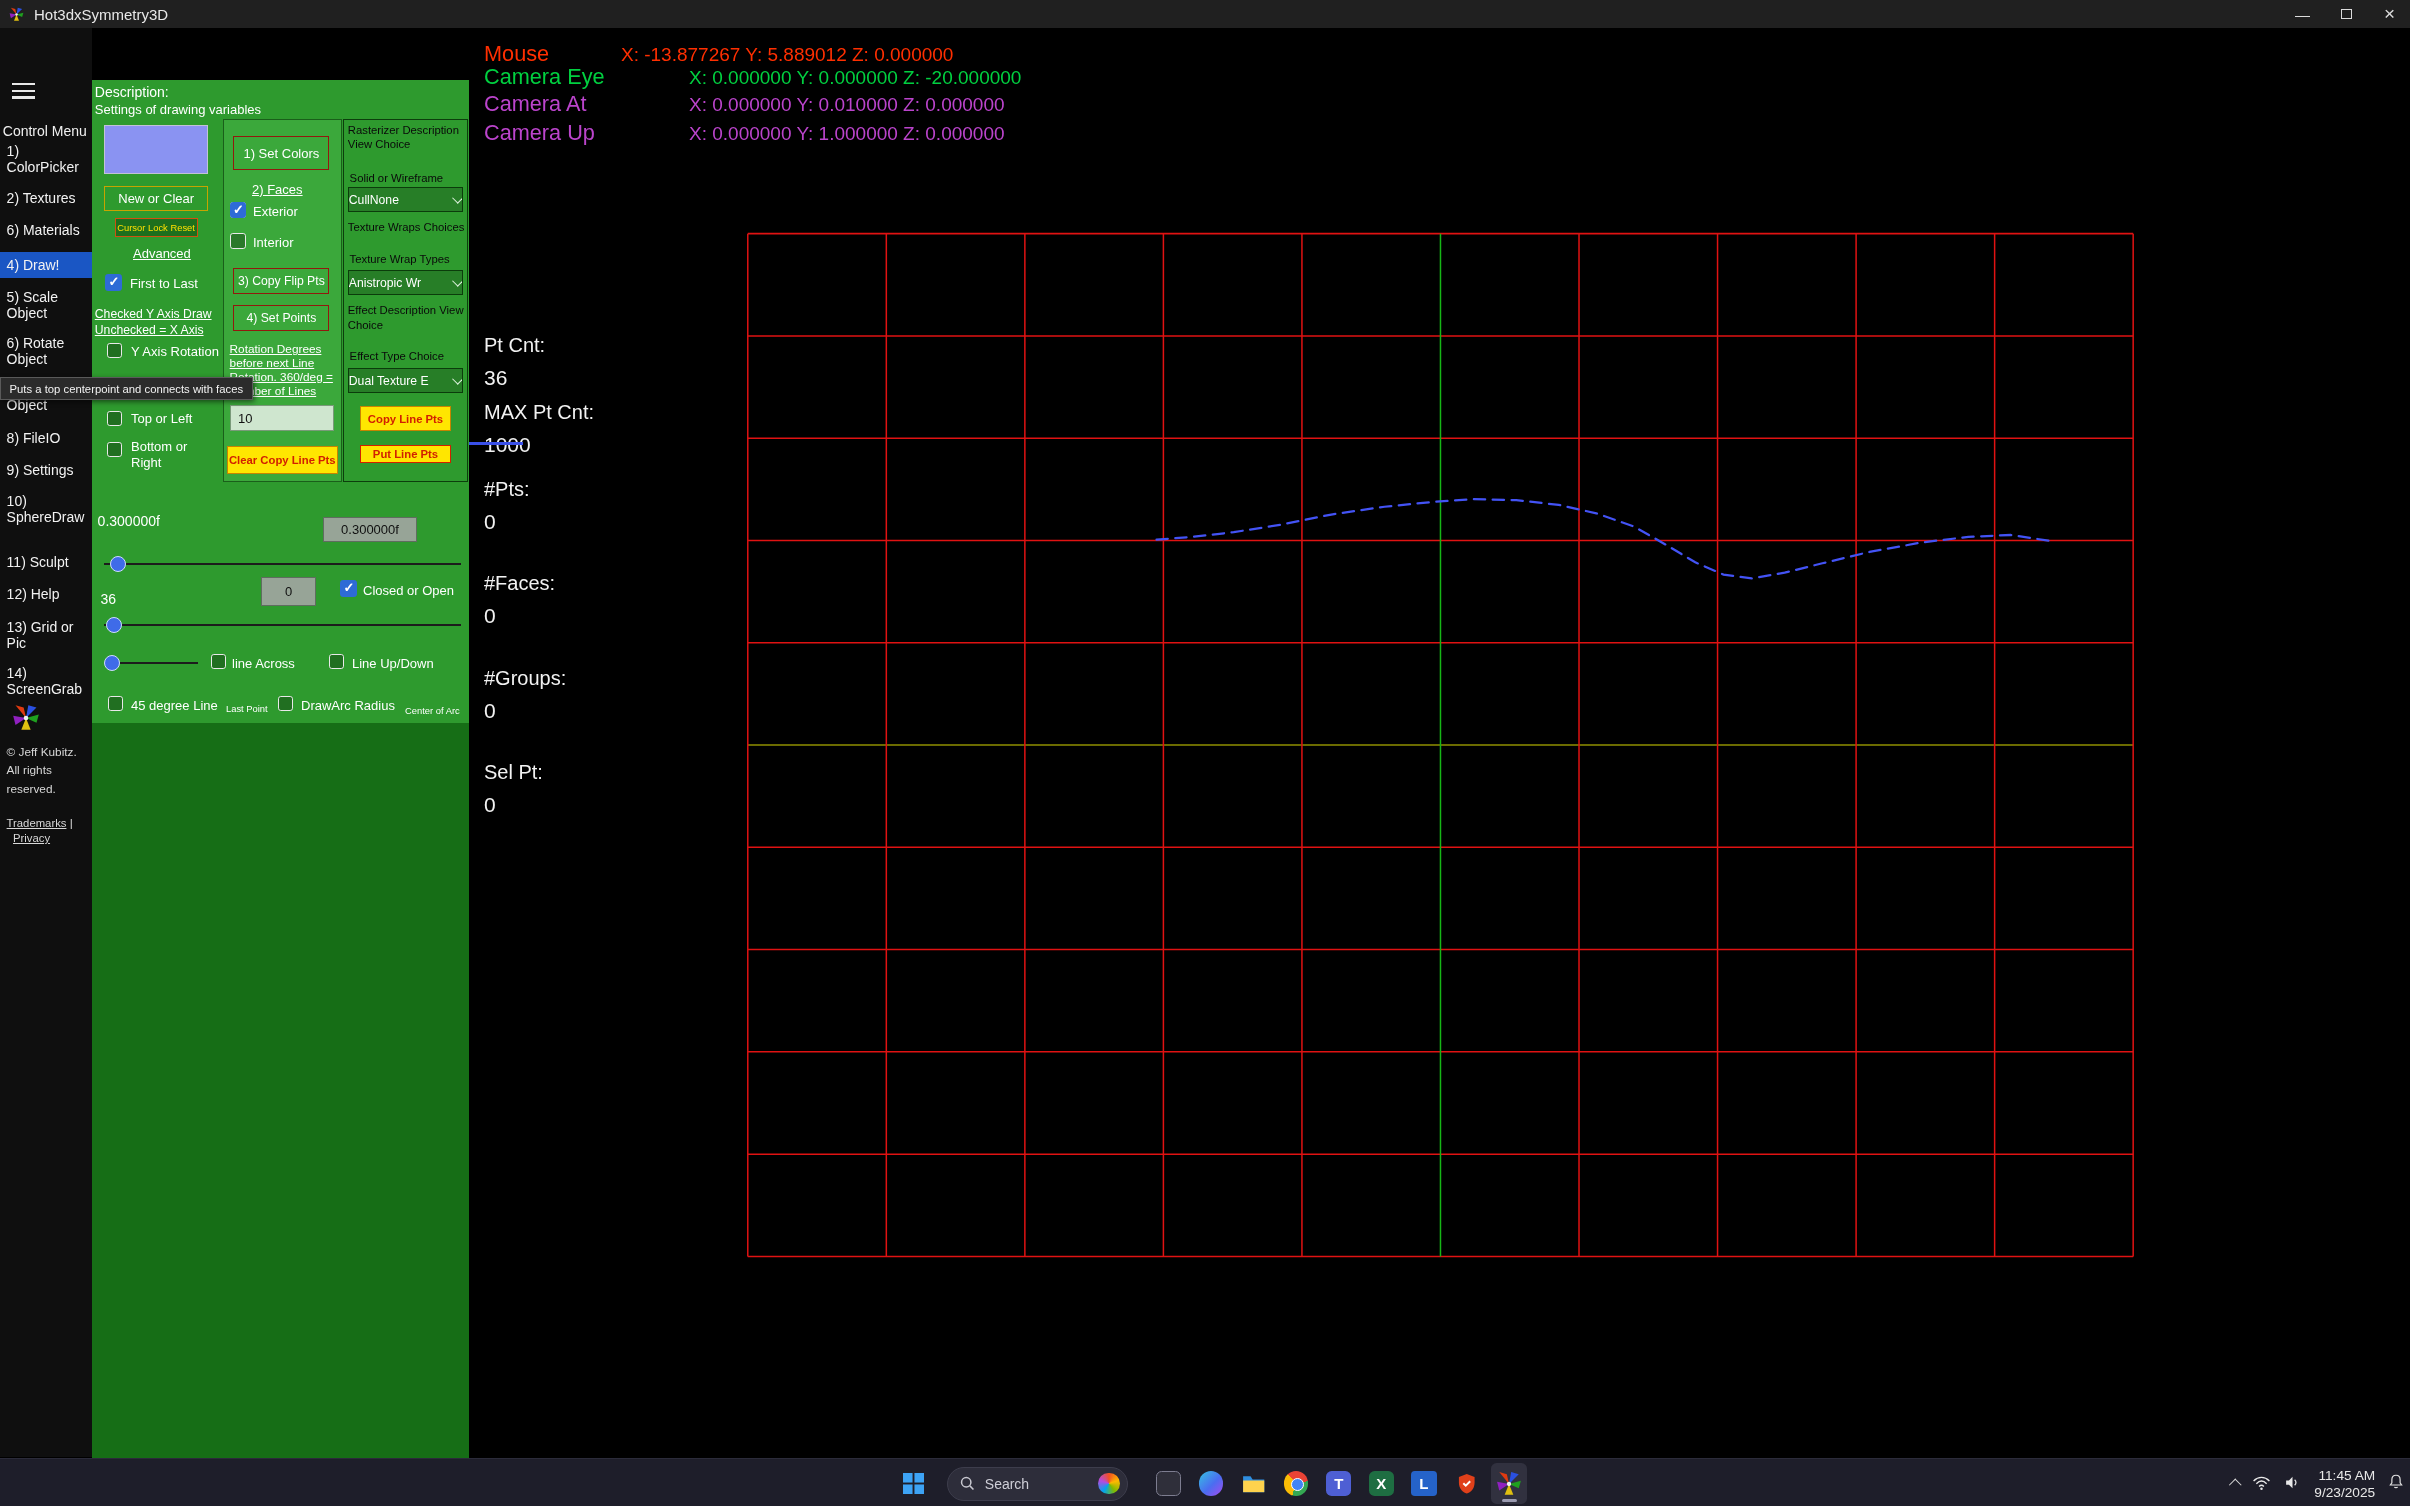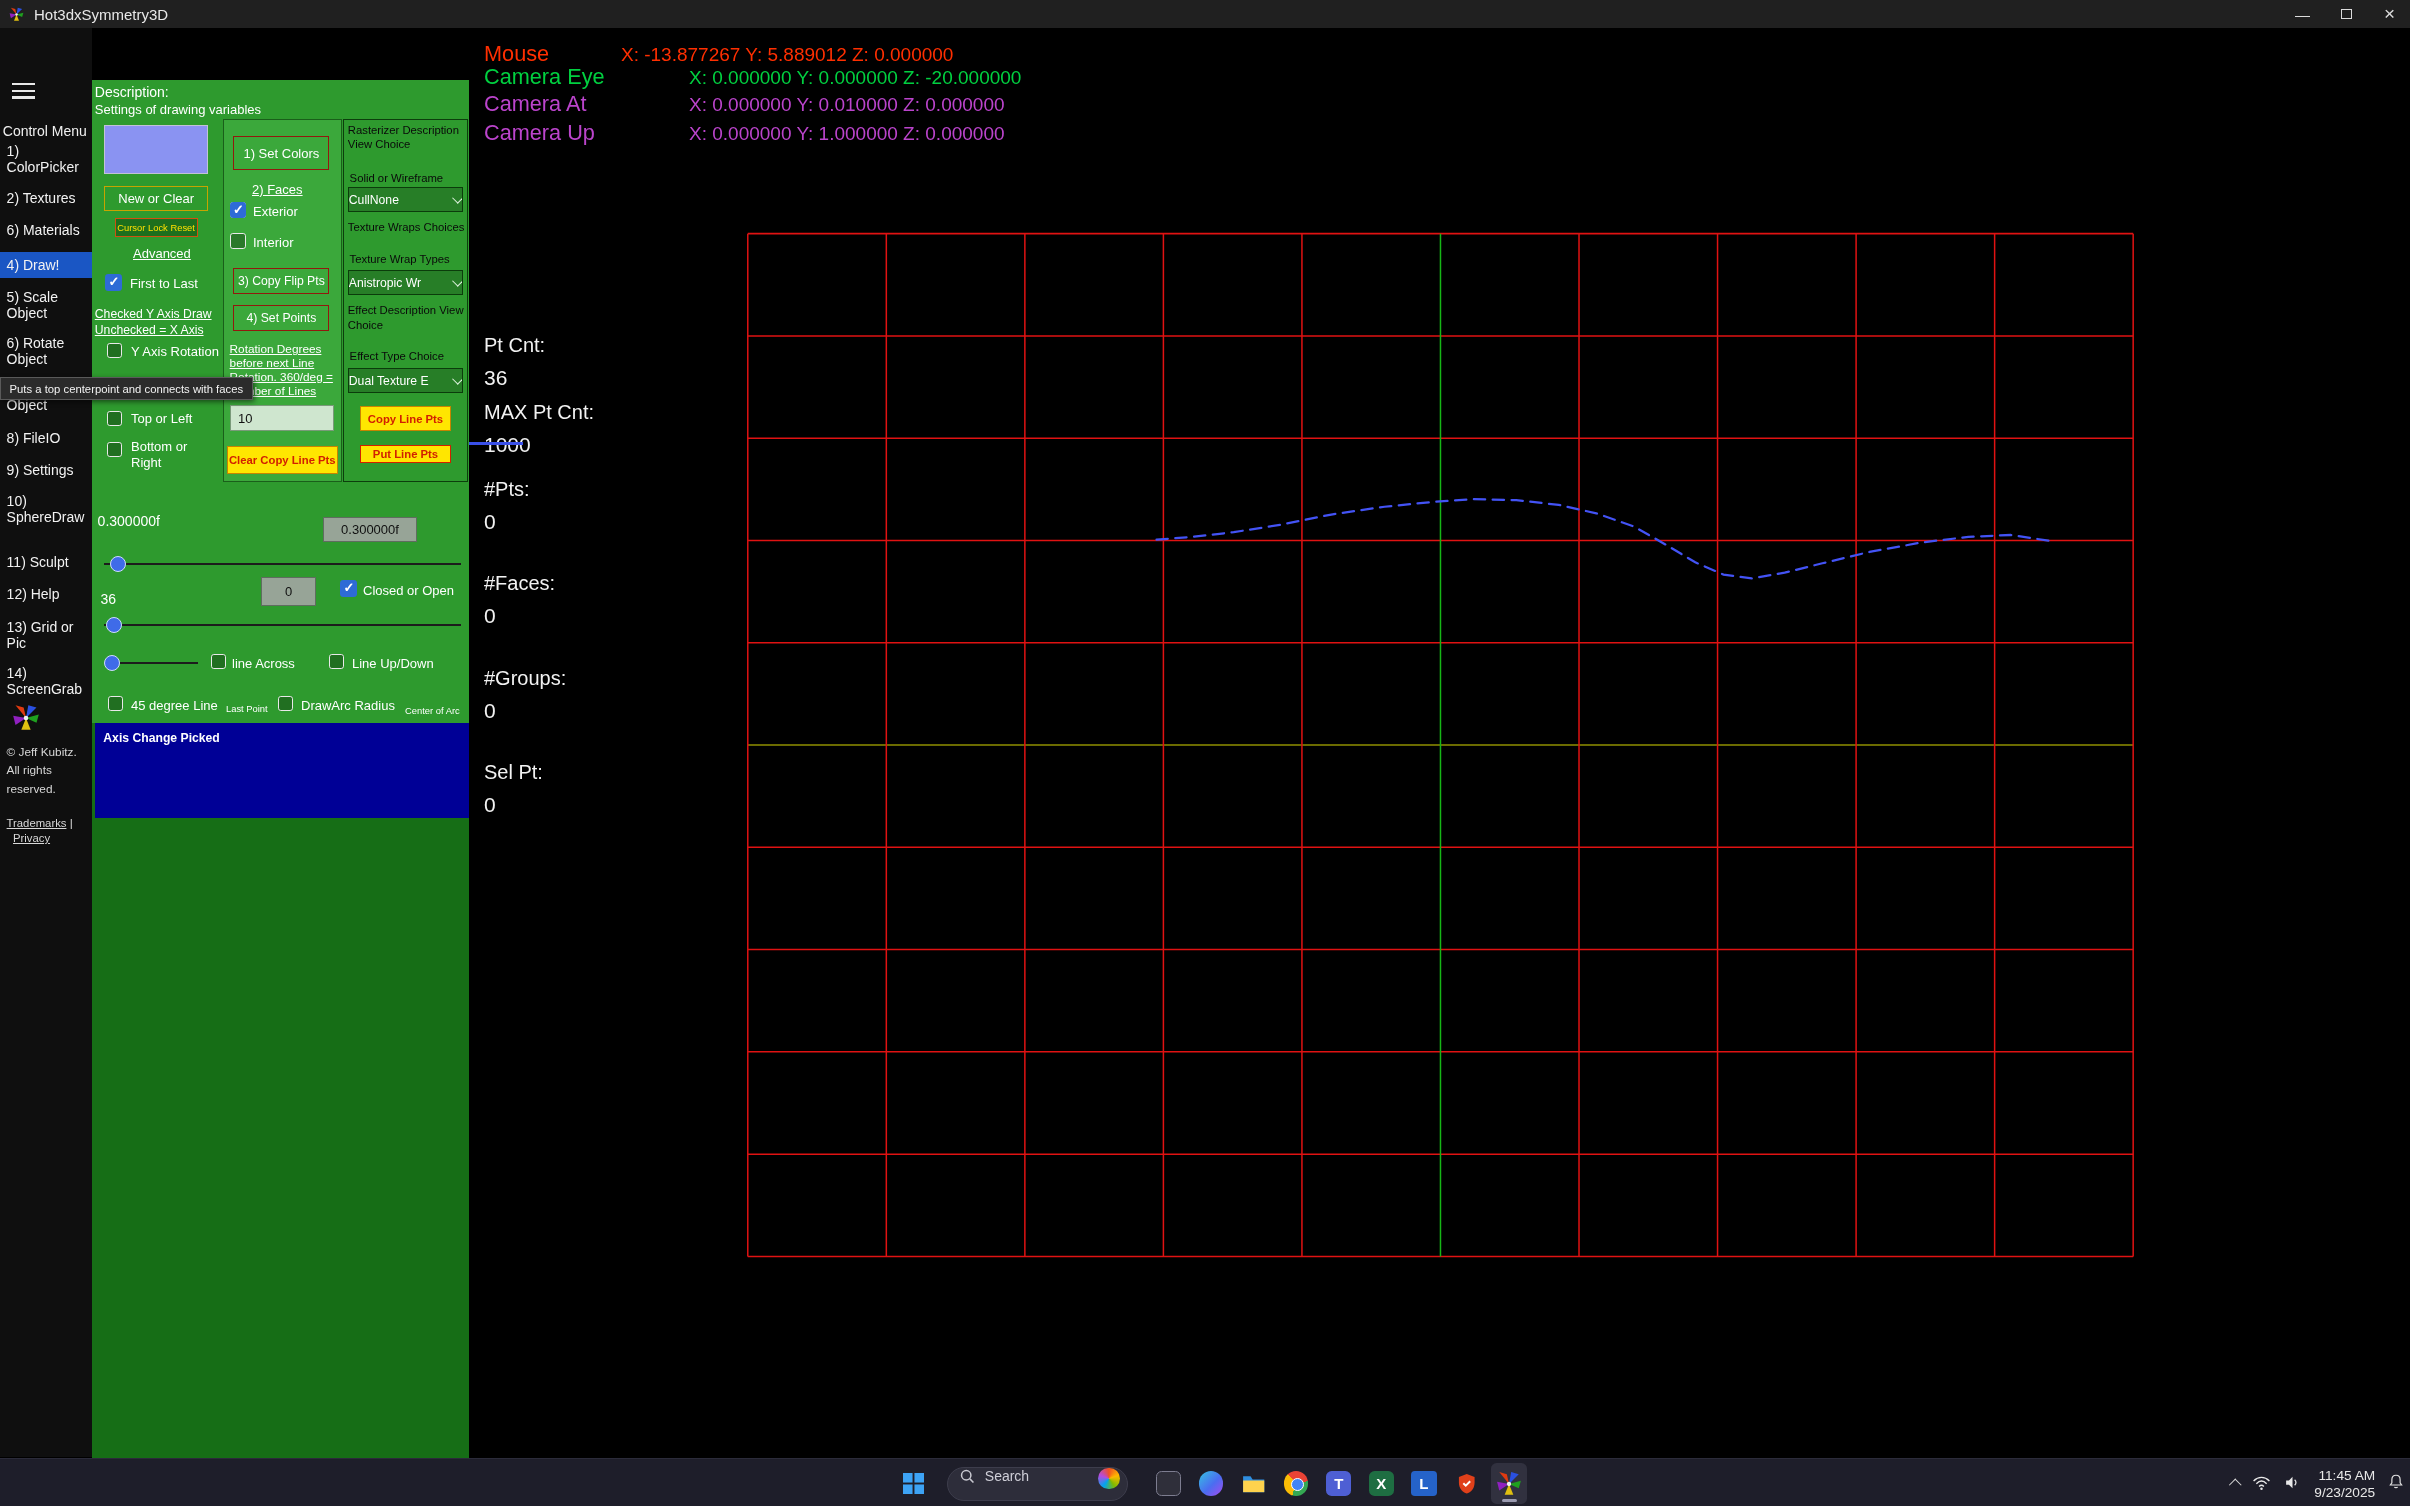--- a/index.html
+++ b/index.html
@@ -79,21 +79,21 @@
   .ol-purple { color:#bb44cc; }
   .stat { position:absolute; left:484px; color:#f2f2f2; z-index:3;margin-top:16px; }
   .stat .sl { font-size:20px; }
   .stat .sv { font-size:21px; margin-top:8.5px; }
   .marker { position:absolute; left:469px; top:442px; width:54px; height:2.8px; background:#3a50e8; z-index:3; }
 
   
   .taskbar { position:absolute; left:0; top:1458px; width:2411px; height:49px; background:#1e1e2a; border-top:0.9px solid #2b2b3a; z-index:40; }
   .tb-center { position:absolute; left:893px; top:0; height:49px; display:flex; align-items:center; gap:13px; }
   .start-btn { width:41px; height:41px; display:flex; align-items:center; justify-content:center; border-radius:5.6px; }
-  .search-pill { width:181px; height:34px; border-radius:17px; background:#2d2d3a; border:0.9px solid #3d3d4c; display:flex; padding:0 7.5px 0 11.3px; gap:8.5px; }
+  .search-pill { width:181px; height:34px; border-radius:17px; background:#2d2d3a; border:0.9px solid #3d3d4c; display:flex; align-items:center; padding:0 7.5px 0 11.3px; gap:8.5px; }
   .search-pill .s-txt { color:#cfcfd8; font-size:14px; flex:1; }
   .cop-dot { width:21.7px; height:21.7px; border-radius:50%; background:conic-gradient(#f25022,#ffb900,#7fba00,#00a4ef,#b44be0,#f25022); flex:none; }
   .tb-icons { display:flex; align-items:center; gap:6.6px; margin-left:9.4px; }
   .tb-ic { width:36px; height:41px; display:flex; align-items:center; justify-content:center; border-radius:5.6px; position:relative; }
   .tb-ic.active { background:#31313f; }
   .tb-ic.active::after { content:""; position:absolute; bottom:1.9px; left:10.4px; width:15px; height:2.8px; border-radius:1.9px; background:#9a9ab0; }
   .ic-sq { width:25.4px; height:25.4px; border-radius:5.6px; display:flex; align-items:center; justify-content:center; color:#fff; font-size:15px; font-weight:bold; }
   .chrome-ic { width:24.5px; height:24.5px; border-radius:50%; background:conic-gradient(from -40deg,#ea4335 0 33%,#34a853 33% 66%,#fbbc05 66% 100%); position:relative; }
   .chrome-ic::after { content:""; position:absolute; left:6.6px; top:6.6px; width:11.3px; height:11.3px; border-radius:50%; background:#4285f4; border:1.9px solid #fff; }
   .tb-right { position:absolute; right:5.6px; top:0; height:49px; display:flex; align-items:center; gap:12.2px; }
@@ -257,23 +257,20 @@
         <div class="blb" style="left:5.6px;top:229px">Effect Type Choice</div>
         <div class="dd" style="left:3.8px;top:248px;width:115px;height:25.4px">
           <span>Dual Texture E</span>
             <span class="chev"></span>
         </div>
         <div class="ybtn" style="left:16px;top:286px;width:91px;height:25.4px">Copy Line Pts</div>
         <div class="ybtn" style="left:16px;top:325px;width:91px;height:18px;border:1.9px solid #d22000">Put Line Pts</div>
       </div>
     </div>
 
-    <div class="axis-banner">
-      <div>Axis Change Picked</div>
-    </div>
   </div>
 
   <div class="tooltip">Puts a top centerpoint and connects with faces</div>
 
   <div class="canvas"></div>
 
   <div class="oline ol-mouse" style="left:484px;top:41px">
     <span class="olabel" style="min-width:137px">Mouse</span><span class="oval">X: -13.877267 Y: 5.889012 Z: 0.000000</span>
   </div>
   <div class="oline ol-eye" style="left:484px;top:64px">

